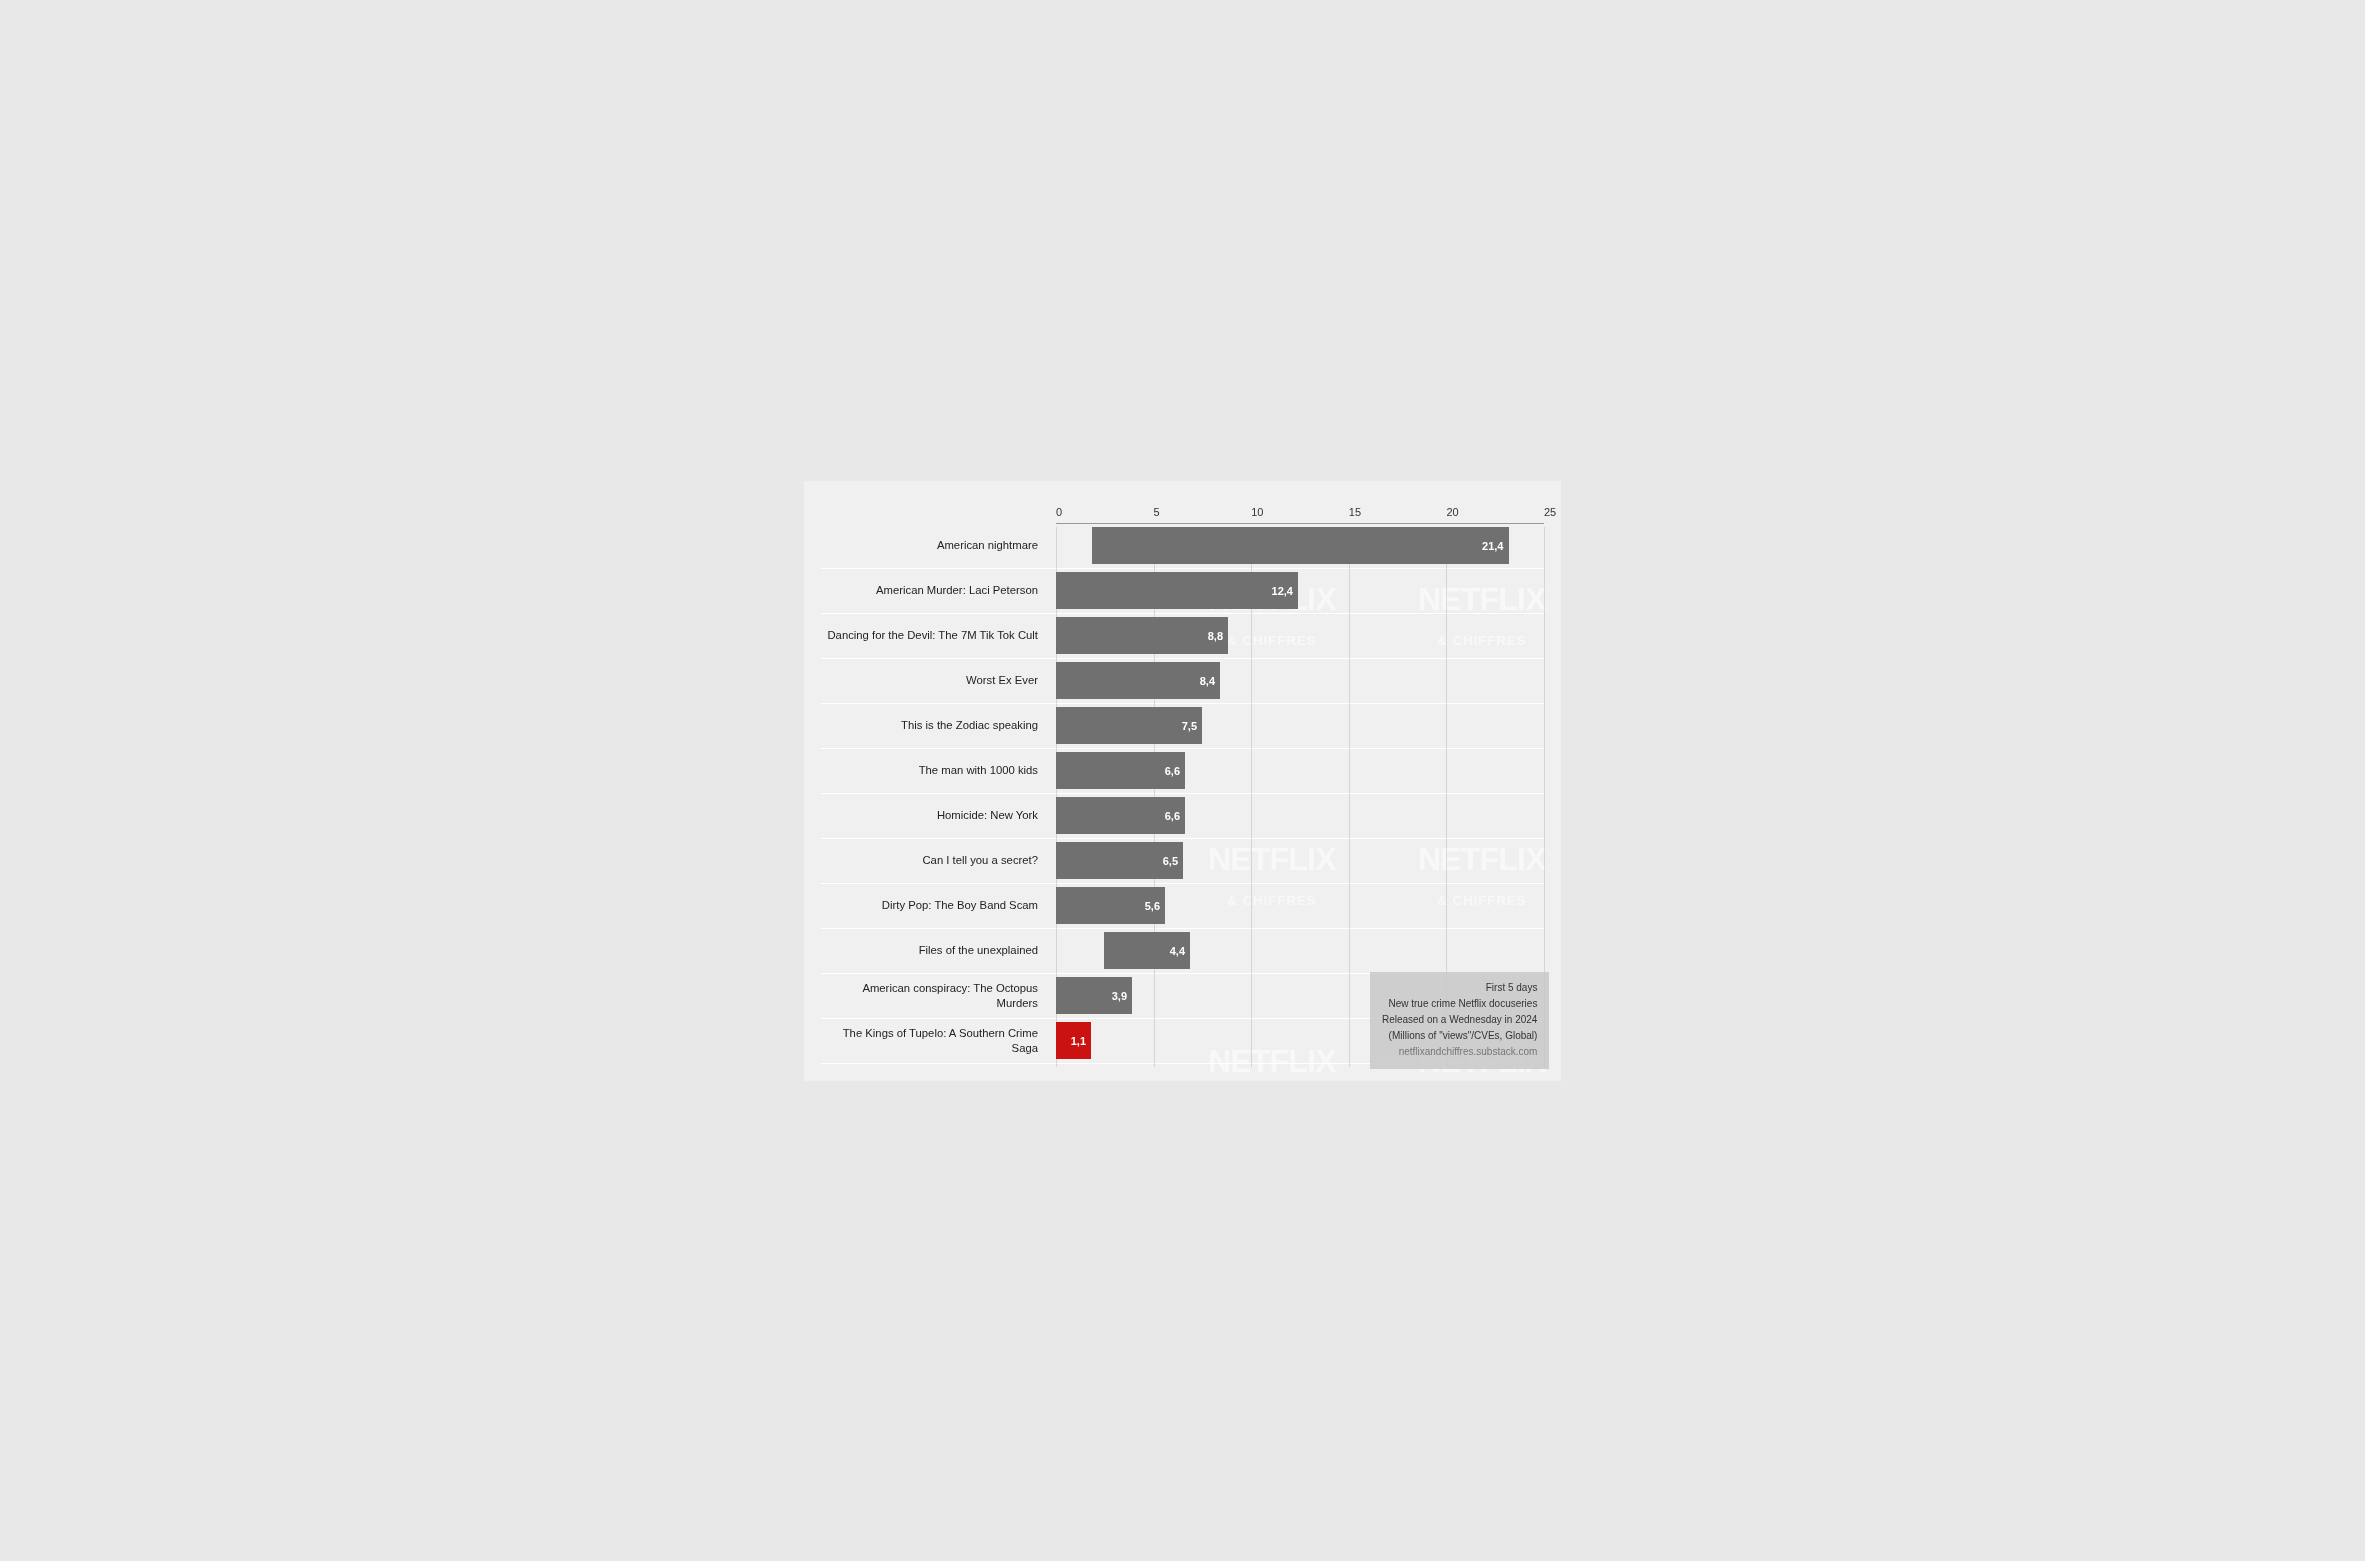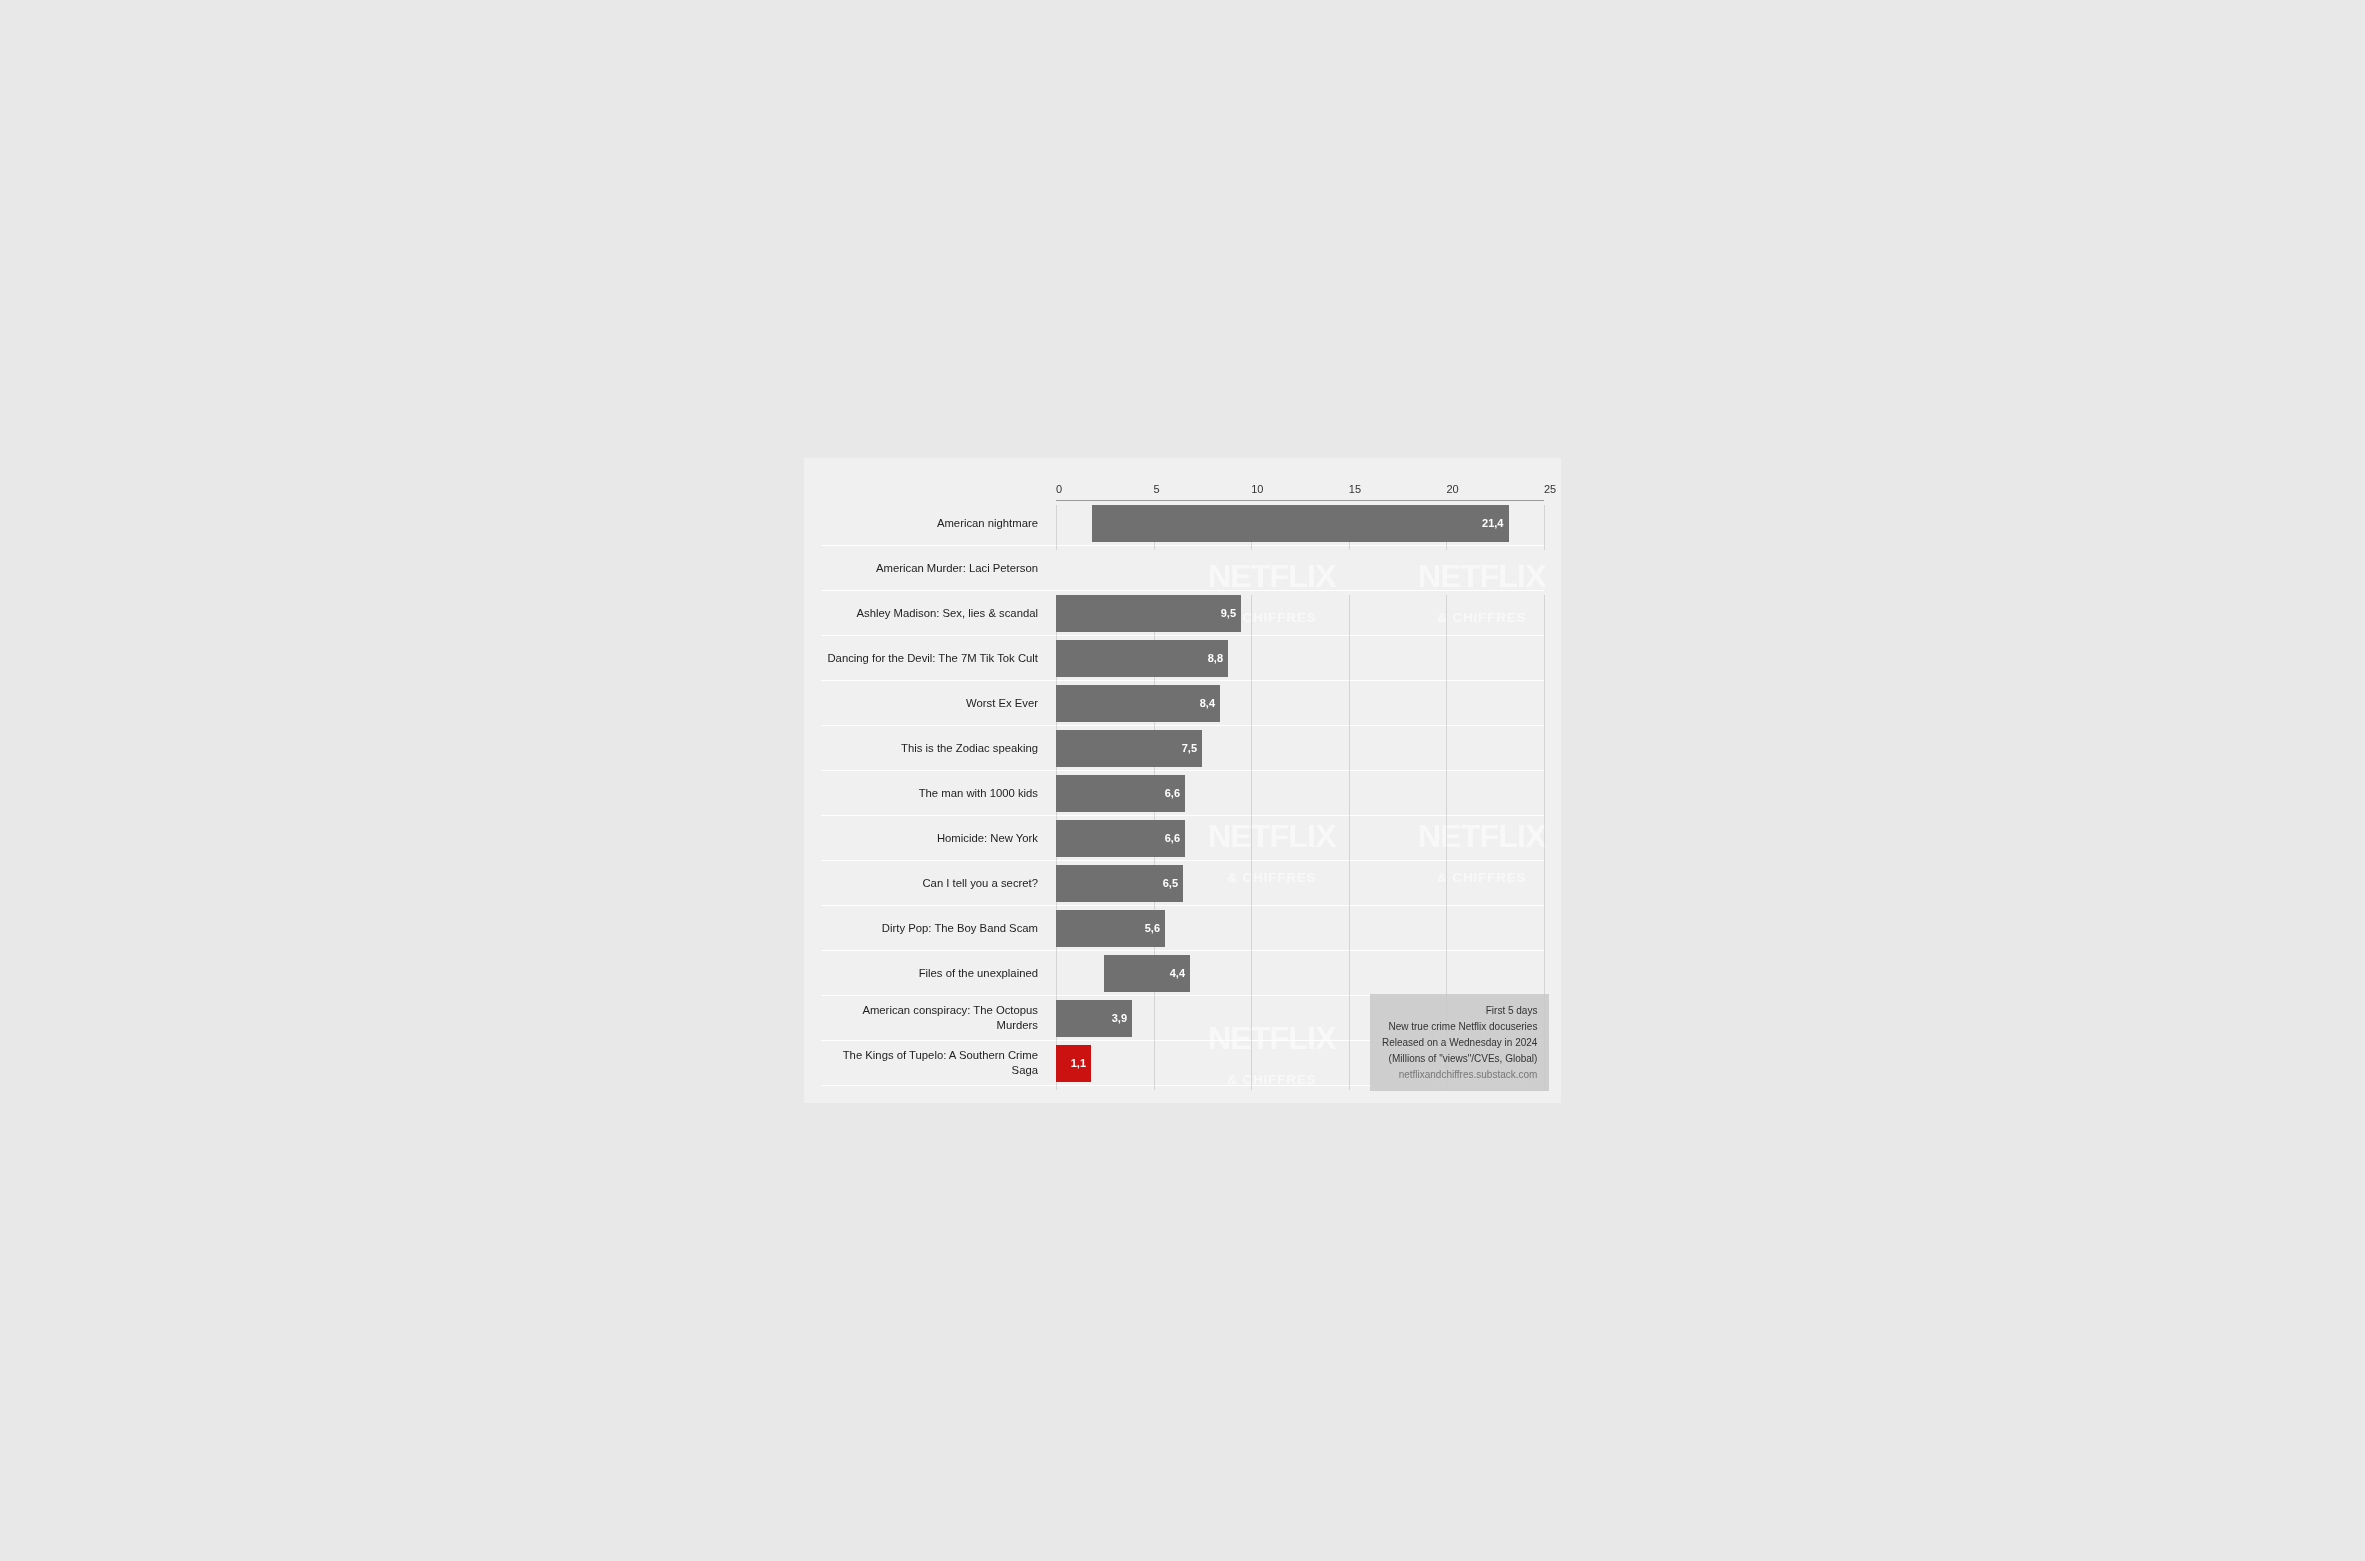--- a/index.html
+++ b/index.html
@@ -166,32 +166,29 @@
             <div style="position: absolute; left: 293px; top: 0px; height: 45px; width: 0.8px; background: rgba(150, 150, 150, 0.3); pointer-events: none;"></div>
             <div style="position: absolute; left: 390px; top: 0px; height: 45px; width: 0.8px; background: rgba(150, 150, 150, 0.3); pointer-events: none;"></div>
             <div style="position: absolute; left: 488px; top: 0px; height: 45px; width: 0.8px; background: rgba(150, 150, 150, 0.3); pointer-events: none;"></div>
             <div class="bar bar-gray" style="width: 417px;">
               <span class="bar-value">21,4</span>
             </div>
           </div>
         </div>
         <div class="bar-row">
           <div class="bar-label">American Murder: Laci Peterson</div>
-        </div>
-        <div class="bar-row">
-          <div class="bar-label">Ashley Madison: Sex, lies &amp; scandal</div>
-          <div class="bar-track" style="position: relative;">
-            <div style="position: absolute; left: 0px; top: 0px; height: 45px; width: 0.8px; background: rgba(150, 150, 150, 0.3); pointer-events: none;"></div>
-            <div style="position: absolute; left: 98px; top: 0px; height: 45px; width: 0.8px; background: rgba(150, 150, 150, 0.3); pointer-events: none;"></div>
-            <div style="position: absolute; left: 195px; top: 0px; height: 45px; width: 0.8px; background: rgba(150, 150, 150, 0.3); pointer-events: none;"></div>
-            <div style="position: absolute; left: 293px; top: 0px; height: 45px; width: 0.8px; background: rgba(150, 150, 150, 0.3); pointer-events: none;"></div>
-            <div style="position: absolute; left: 390px; top: 0px; height: 45px; width: 0.8px; background: rgba(150, 150, 150, 0.3); pointer-events: none;"></div>
-            <div style="position: absolute; left: 488px; top: 0px; height: 45px; width: 0.8px; background: rgba(150, 150, 150, 0.3); pointer-events: none;"></div>
-            <div class="bar bar-gray" style="width: 185px;">
-              <span class="bar-value">9,5</span>
+          <div class="bar-track" style="position: relative;">
+            <div style="position: absolute; left: 0px; top: 0px; height: 45px; width: 0.8px; background: rgba(150, 150, 150, 0.3); pointer-events: none;"></div>
+            <div style="position: absolute; left: 98px; top: 0px; height: 45px; width: 0.8px; background: rgba(150, 150, 150, 0.3); pointer-events: none;"></div>
+            <div style="position: absolute; left: 195px; top: 0px; height: 45px; width: 0.8px; background: rgba(150, 150, 150, 0.3); pointer-events: none;"></div>
+            <div style="position: absolute; left: 293px; top: 0px; height: 45px; width: 0.8px; background: rgba(150, 150, 150, 0.3); pointer-events: none;"></div>
+            <div style="position: absolute; left: 390px; top: 0px; height: 45px; width: 0.8px; background: rgba(150, 150, 150, 0.3); pointer-events: none;"></div>
+            <div style="position: absolute; left: 488px; top: 0px; height: 45px; width: 0.8px; background: rgba(150, 150, 150, 0.3); pointer-events: none;"></div>
+            <div class="bar bar-gray" style="width: 242px;">
+              <span class="bar-value">12,4</span>
             </div>
           </div>
         </div>
         <div class="bar-row">
           <div class="bar-label">Dancing for the Devil: The 7M Tik Tok Cult</div>
           <div class="bar-track" style="position: relative;">
             <div style="position: absolute; left: 0px; top: 0px; height: 45px; width: 0.8px; background: rgba(150, 150, 150, 0.3); pointer-events: none;"></div>
             <div style="position: absolute; left: 98px; top: 0px; height: 45px; width: 0.8px; background: rgba(150, 150, 150, 0.3); pointer-events: none;"></div>
             <div style="position: absolute; left: 195px; top: 0px; height: 45px; width: 0.8px; background: rgba(150, 150, 150, 0.3); pointer-events: none;"></div>
             <div style="position: absolute; left: 293px; top: 0px; height: 45px; width: 0.8px; background: rgba(150, 150, 150, 0.3); pointer-events: none;"></div>

